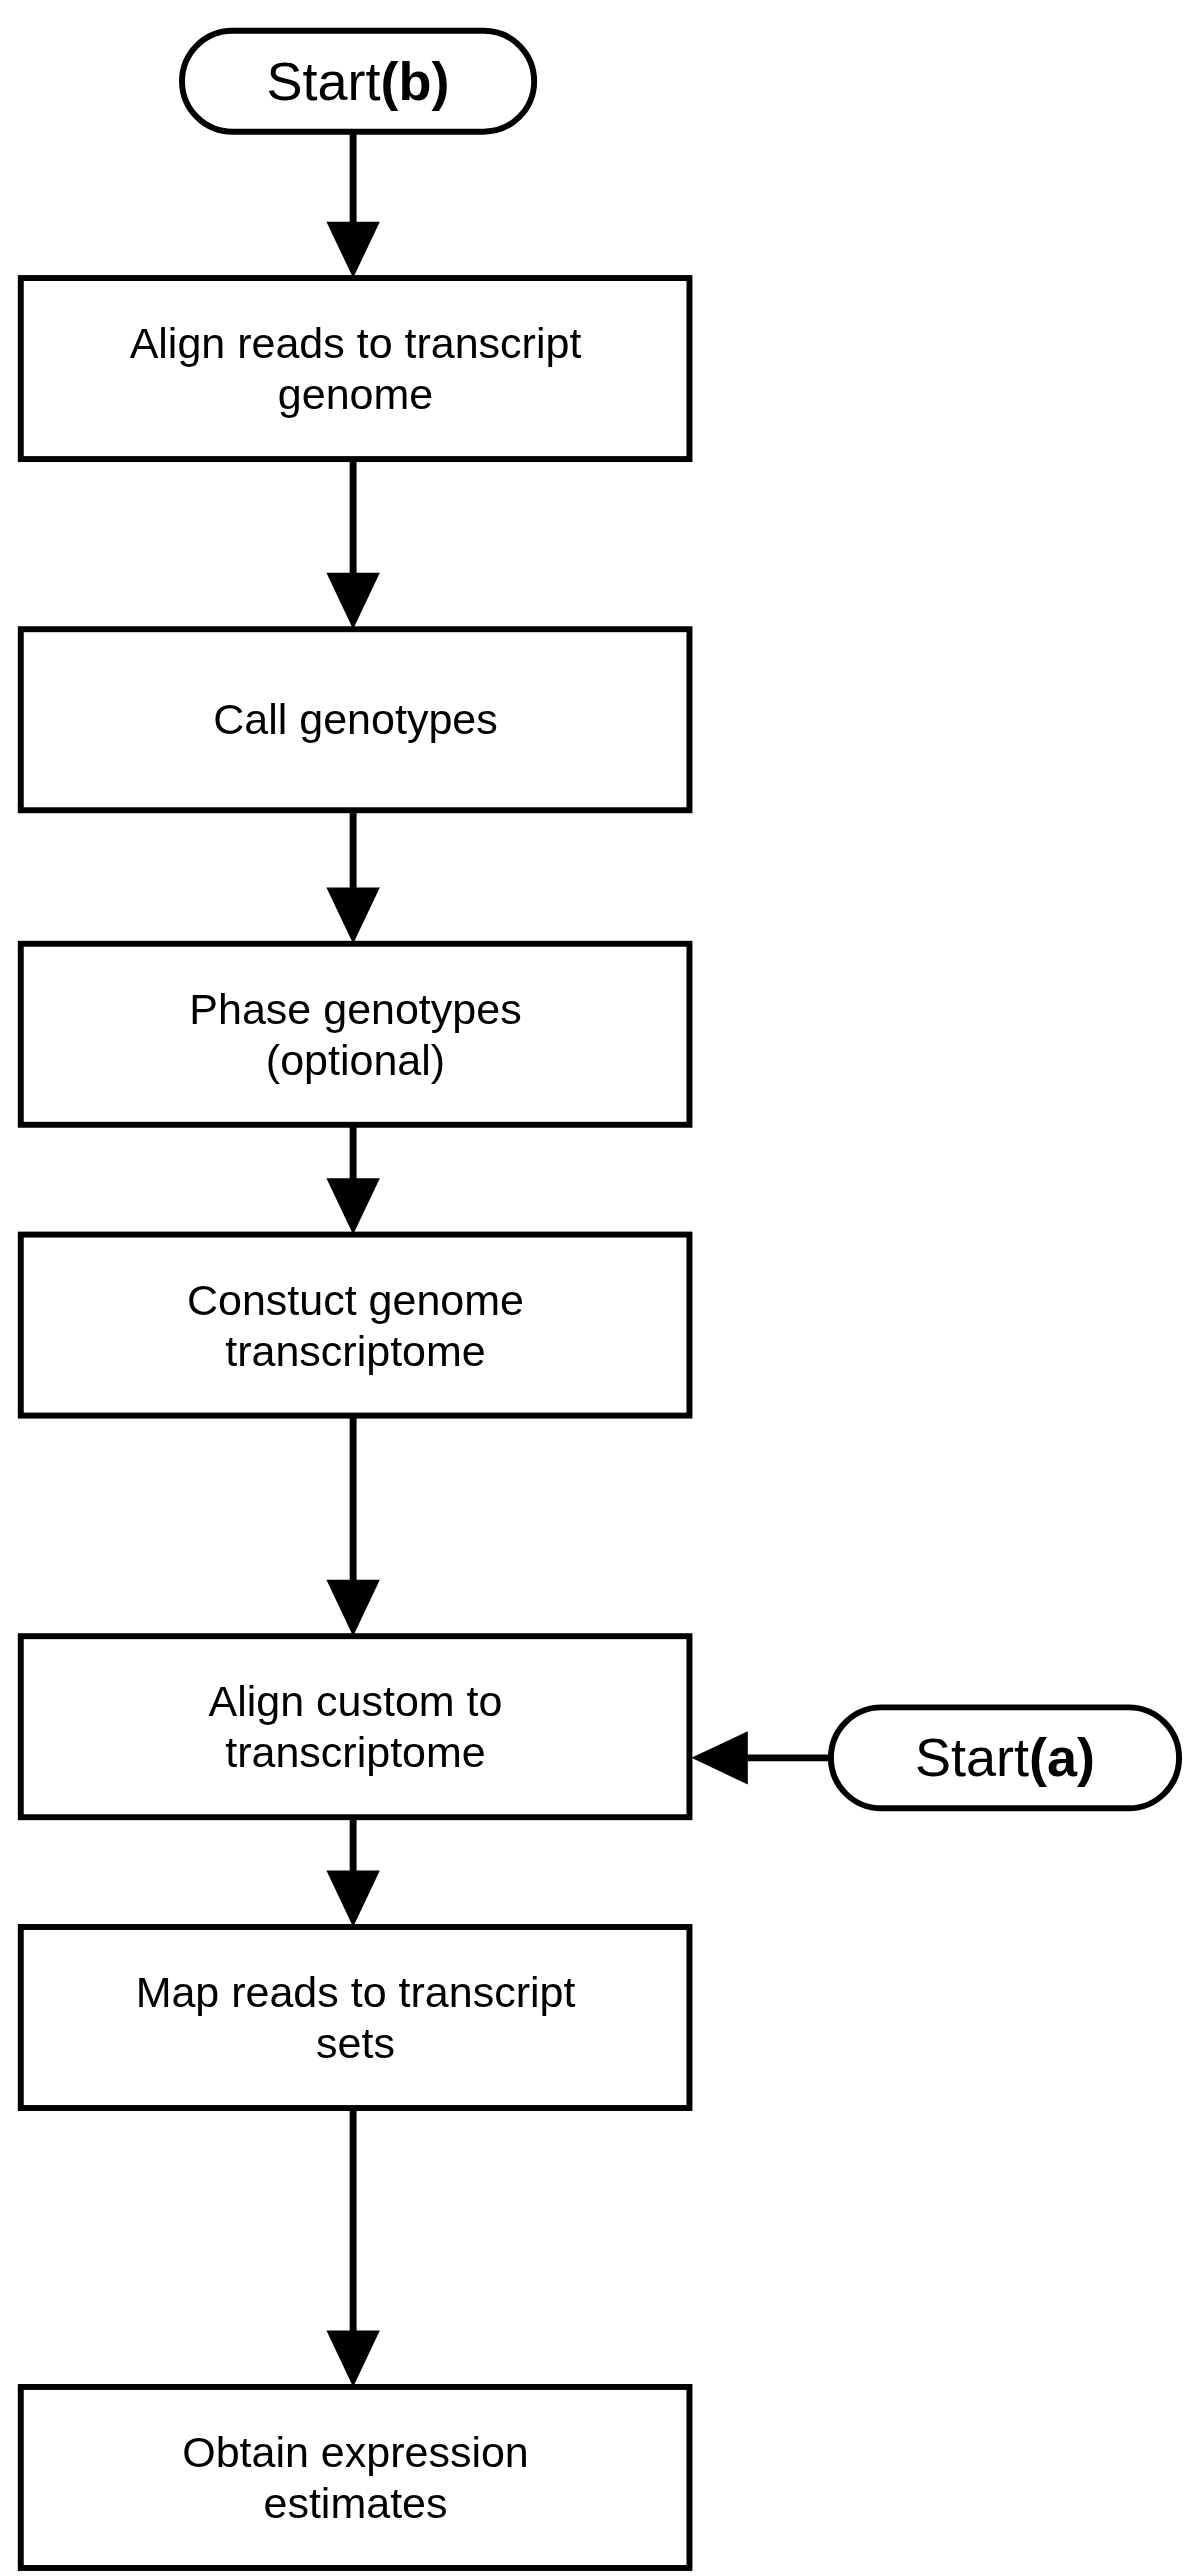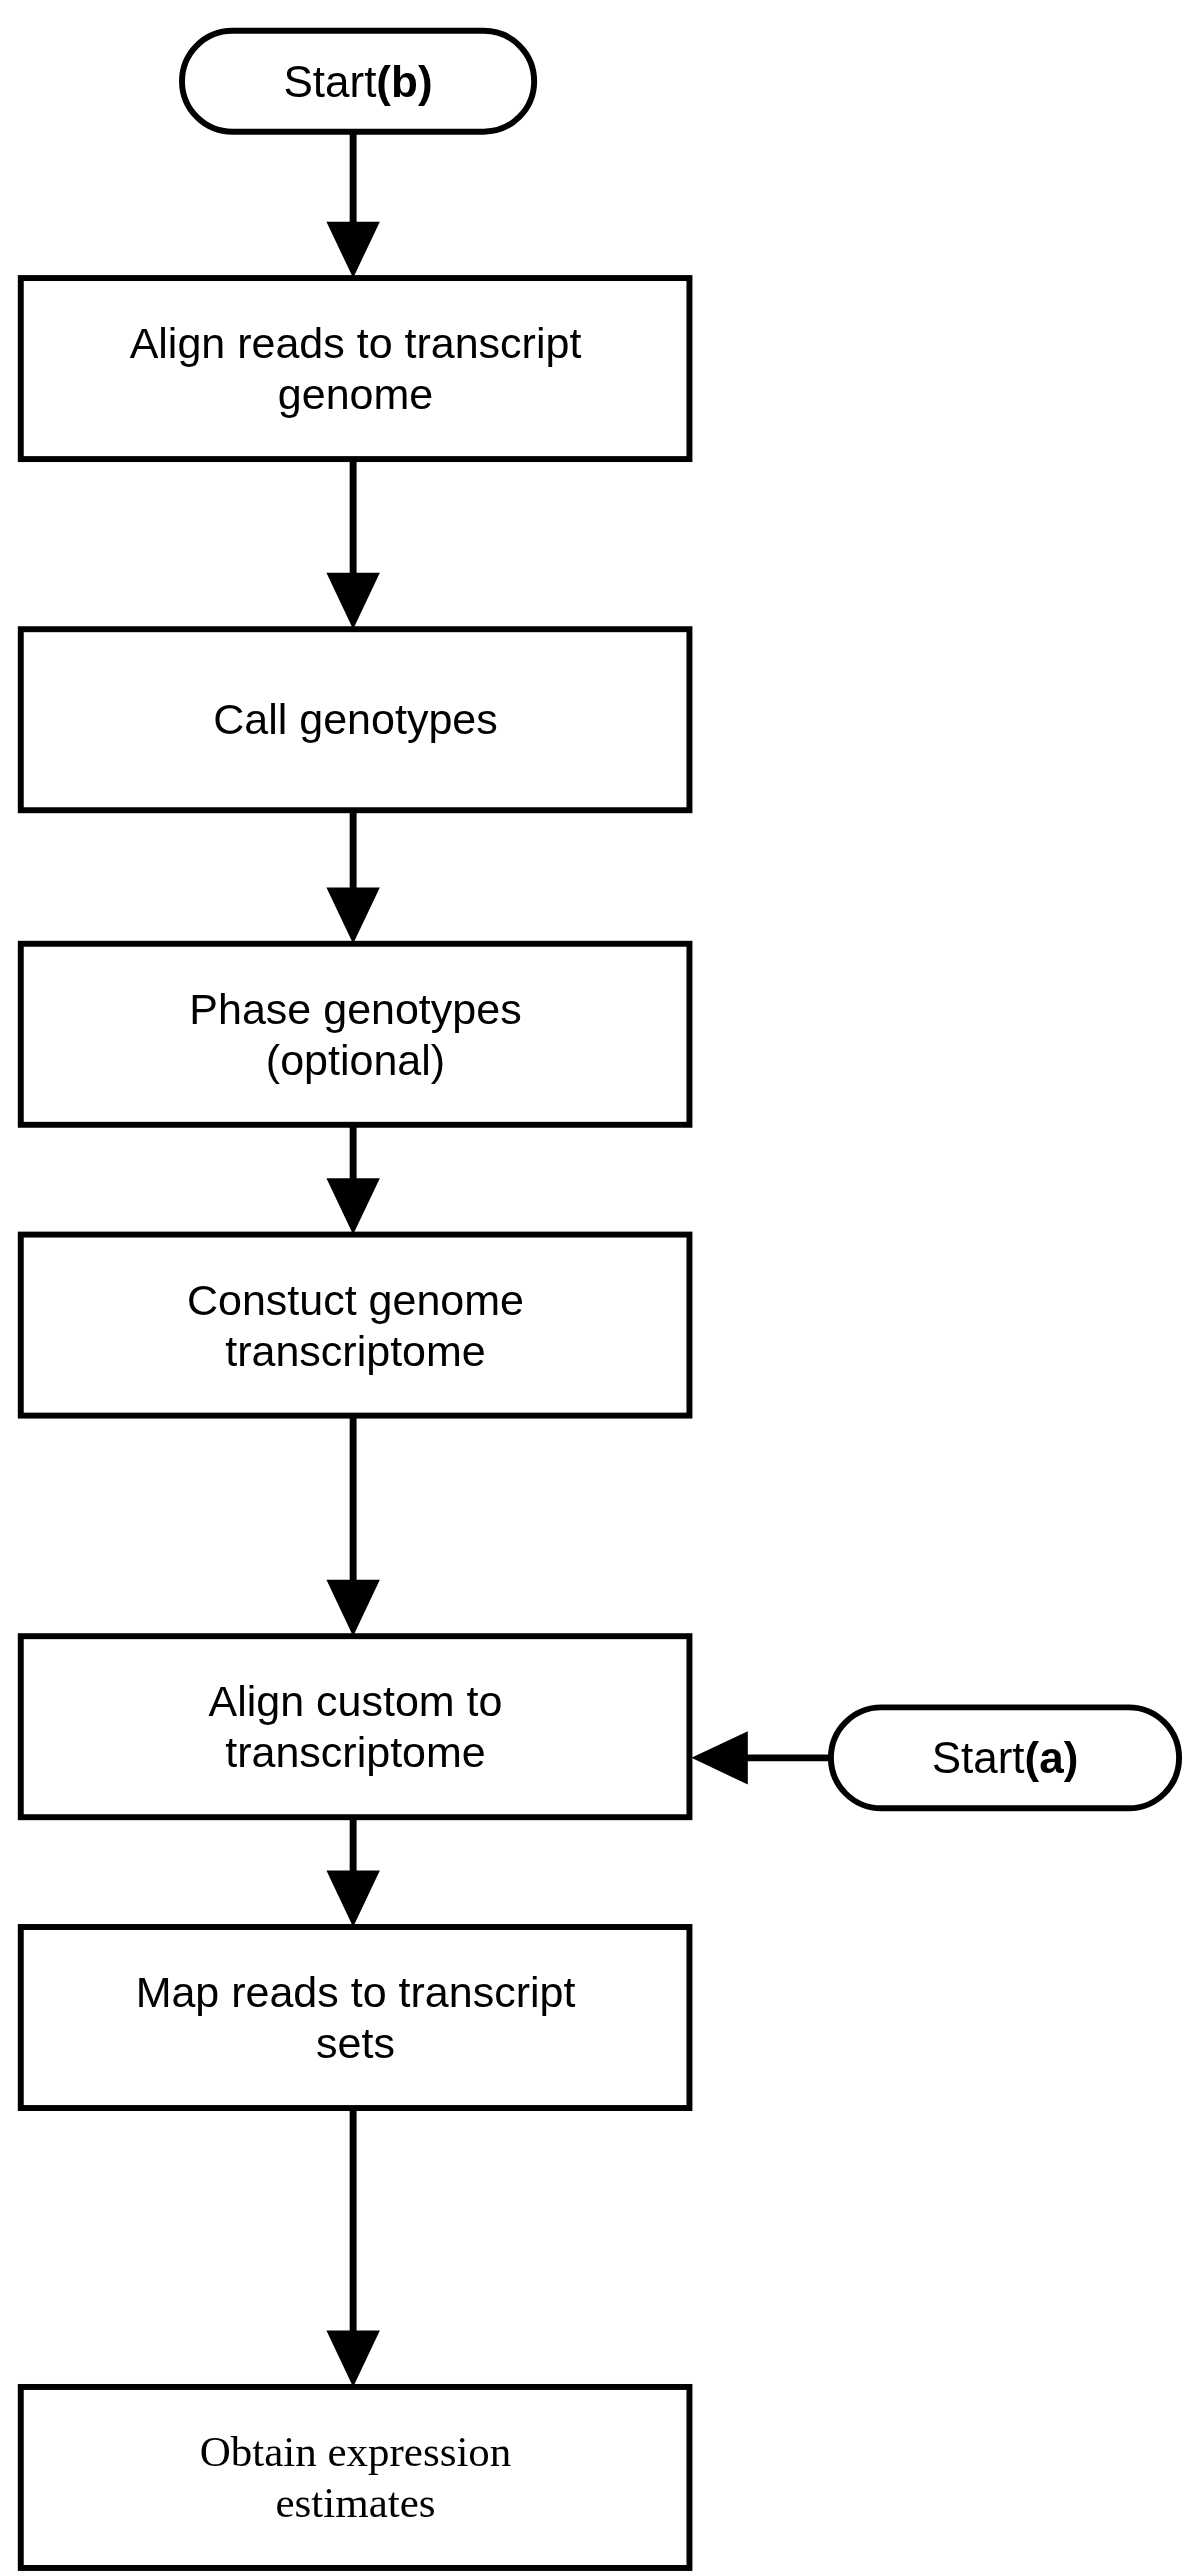--- a/index.html
+++ b/index.html
@@ -36,21 +36,21 @@
     justify-content: center;
     text-align: center;
     line-height: 1.18;
     font-size: 43px;
     font-weight: 400;
     color: #000000;
     white-space: pre-line;
     pointer-events: none;
   }
   .node-label.terminator {
-    font-size: 44px;
+    font-size: 54px;
     text-align: center;
   }
   .node-label .bold-part {
     font-weight: 700;
   }
 </style>
 </head>
 <body>
 
 <div id="flowchart-root">
@@ -135,17 +135,17 @@
   <div class="node-label" style="left:21px; top:1636px; width:669px; height:181px;">Align custom to
 transcriptome</div>
 
   <div class="node-label terminator" style="left:831px; top:1707px; width:348px; height:101px;">
     <span>Start </span><span class="bold-part">(a)</span>
   </div>
 
   <div class="node-label" style="left:21px; top:1927px; width:669px; height:181px;">Map reads to transcript
 sets</div>
 
-  <div class="node-label" style="left:21px; top:2387px; width:669px; height:181px;font-family:Liberation Serif, serif;">Obtain expression
+  <div class="node-label" style="left:21px; top:2387px; width:669px; height:181px;">Obtain expression
 estimates</div>
 
 </div>
 
 
 </body></html>

